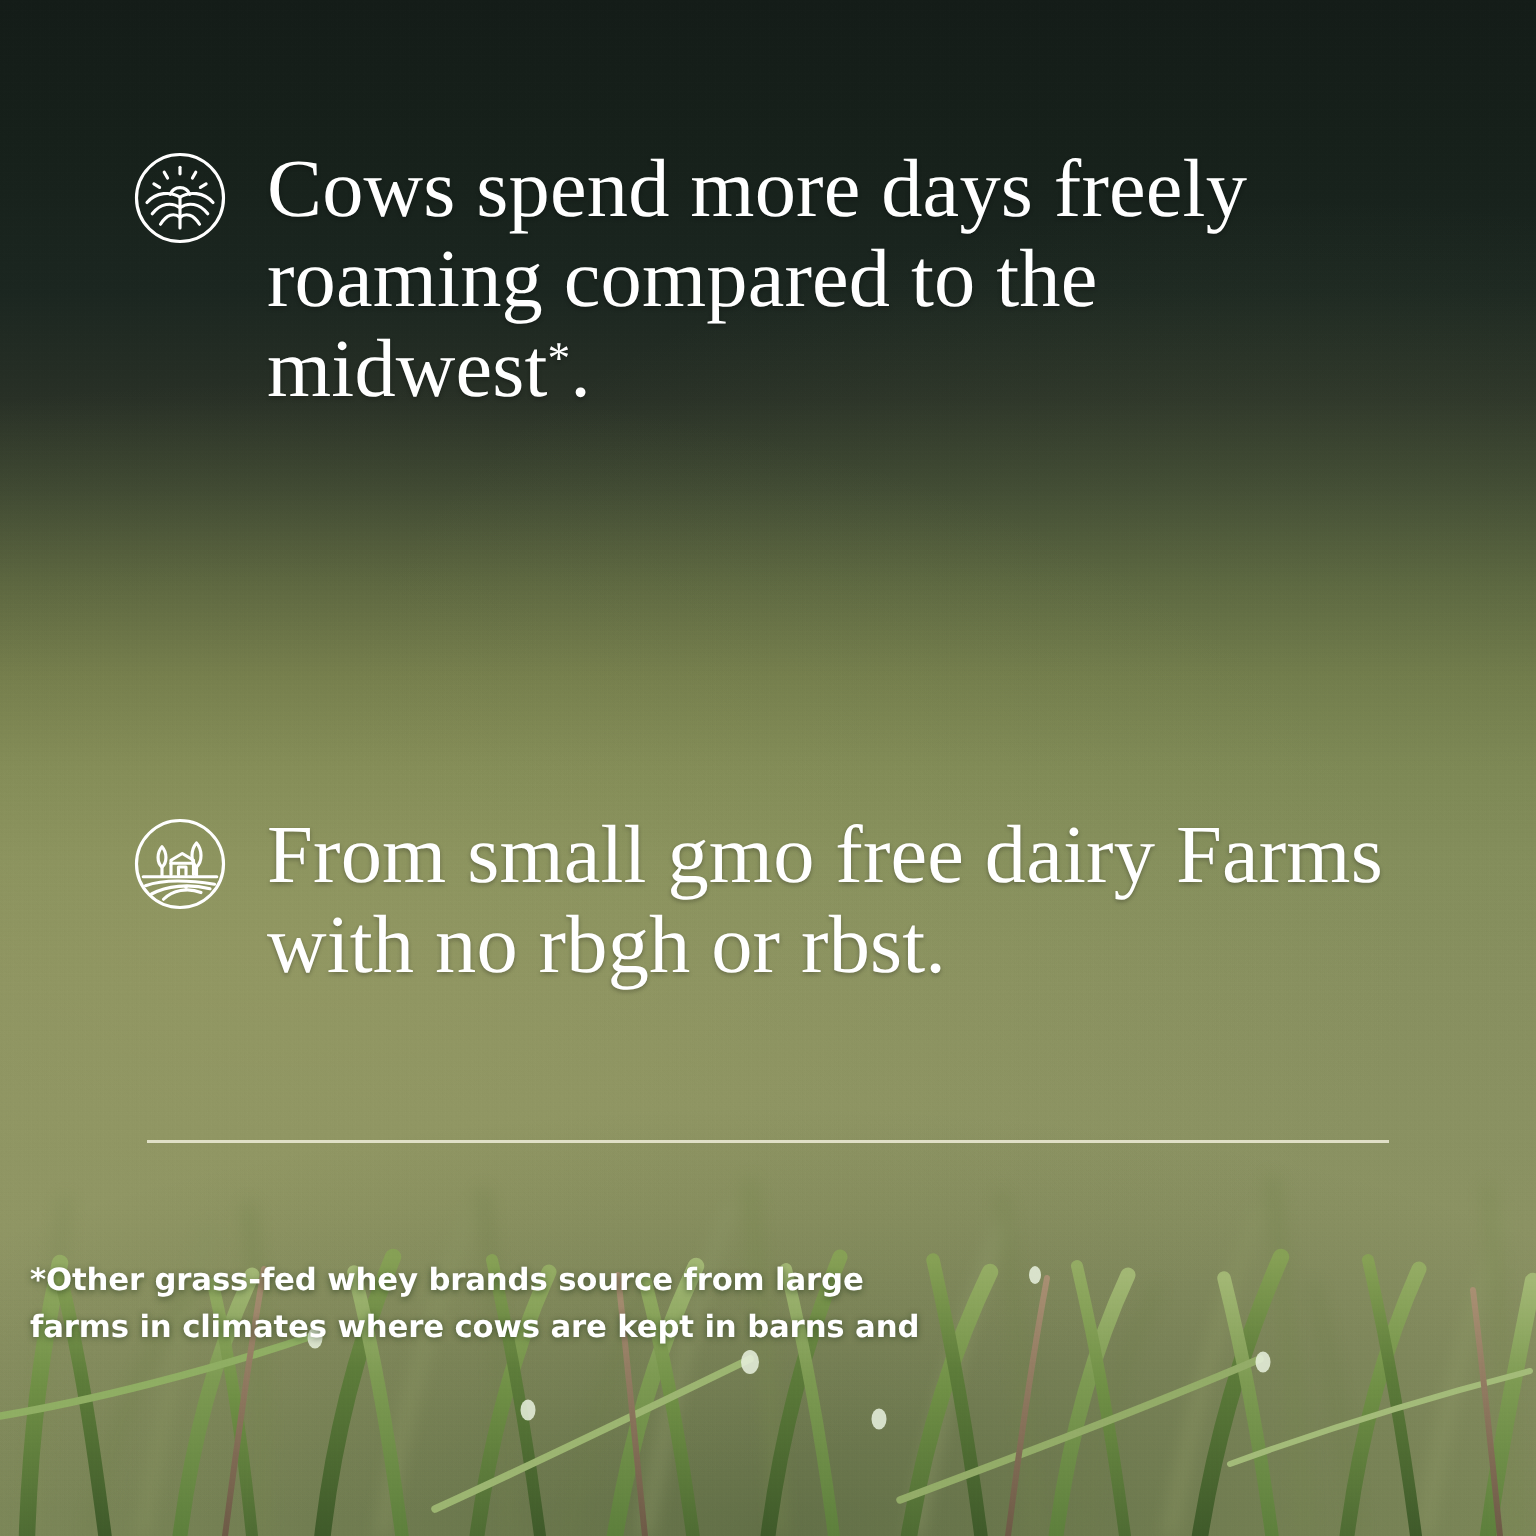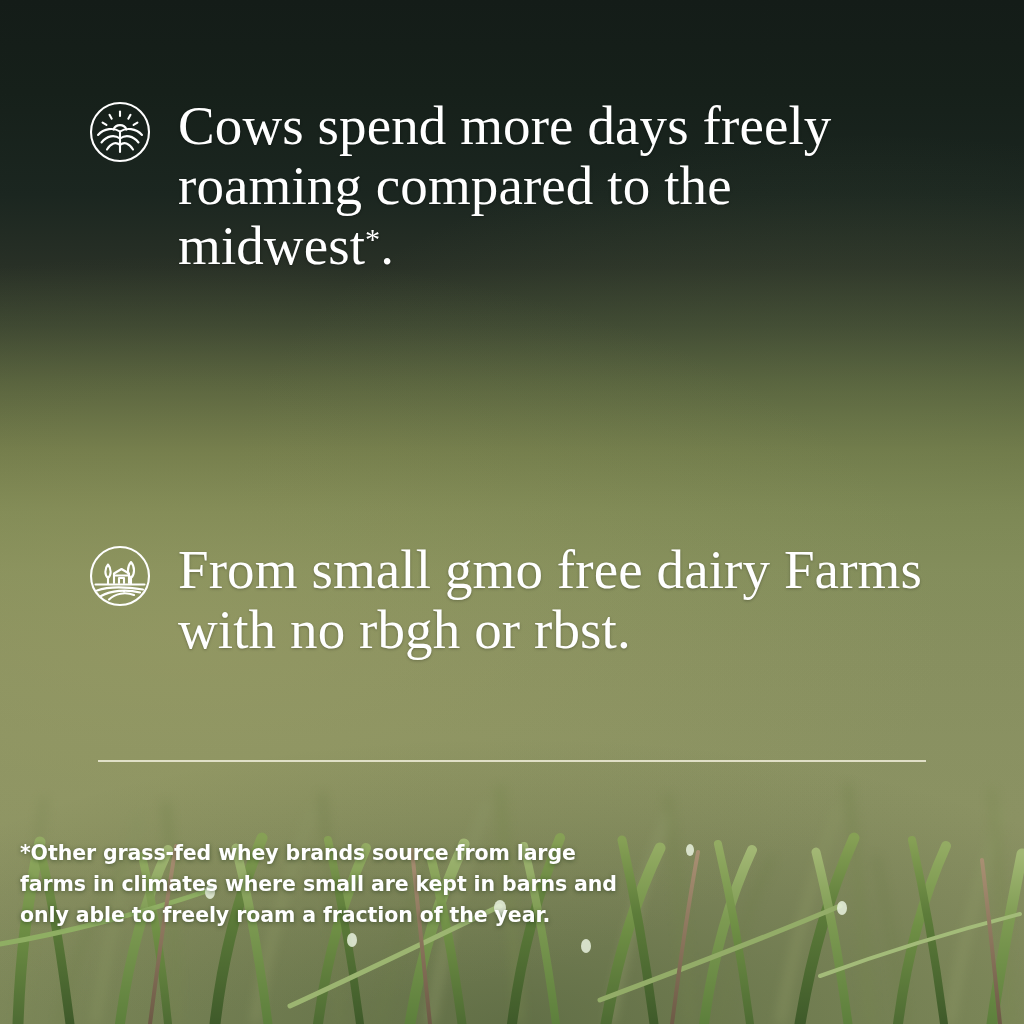--- a/index.html
+++ b/index.html
@@ -296,18 +296,17 @@
           <circle cx="36" cy="47.5" r="1.1" fill="#ffffff" stroke="none"></circle>
         </svg>
       </span>
       <div class="benefit-text">From small gmo free dairy Farms with no rbgh or rbst.</div>
     </div>
 
     <div class="divider"></div>
 
     <div class="footnote">
       <div>*Other grass-fed whey brands source from large</div>
-      <div>farms in climates where small are kept in barns and</div>
-      <div>only able to freely roam a fraction of the year.</div>
+      <div>farms in climates where cows are kept in barns and</div>
     </div>
 
   </div>
 </div>
 
 </body></html>

